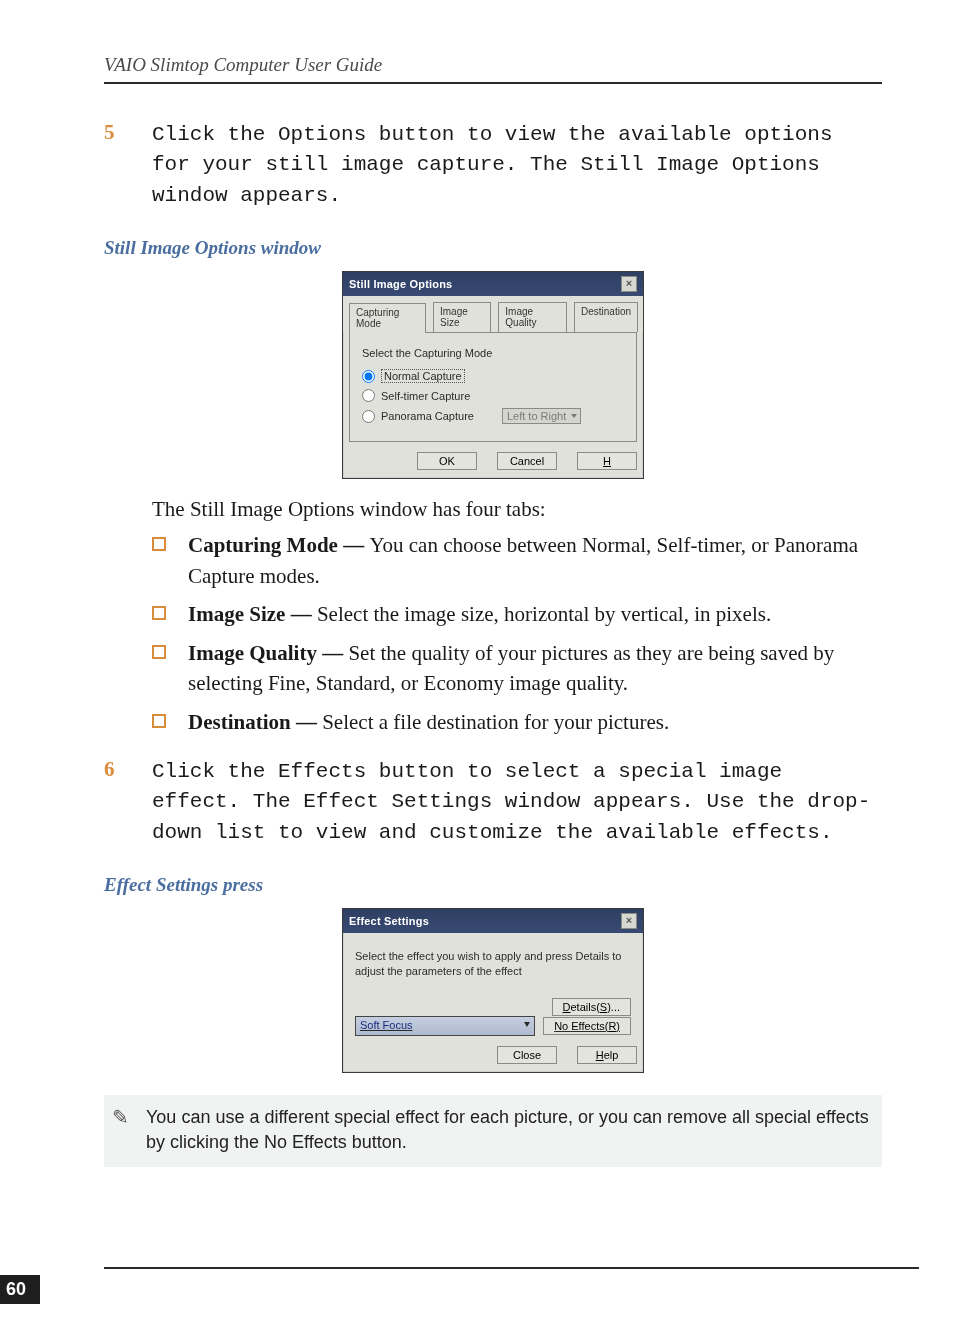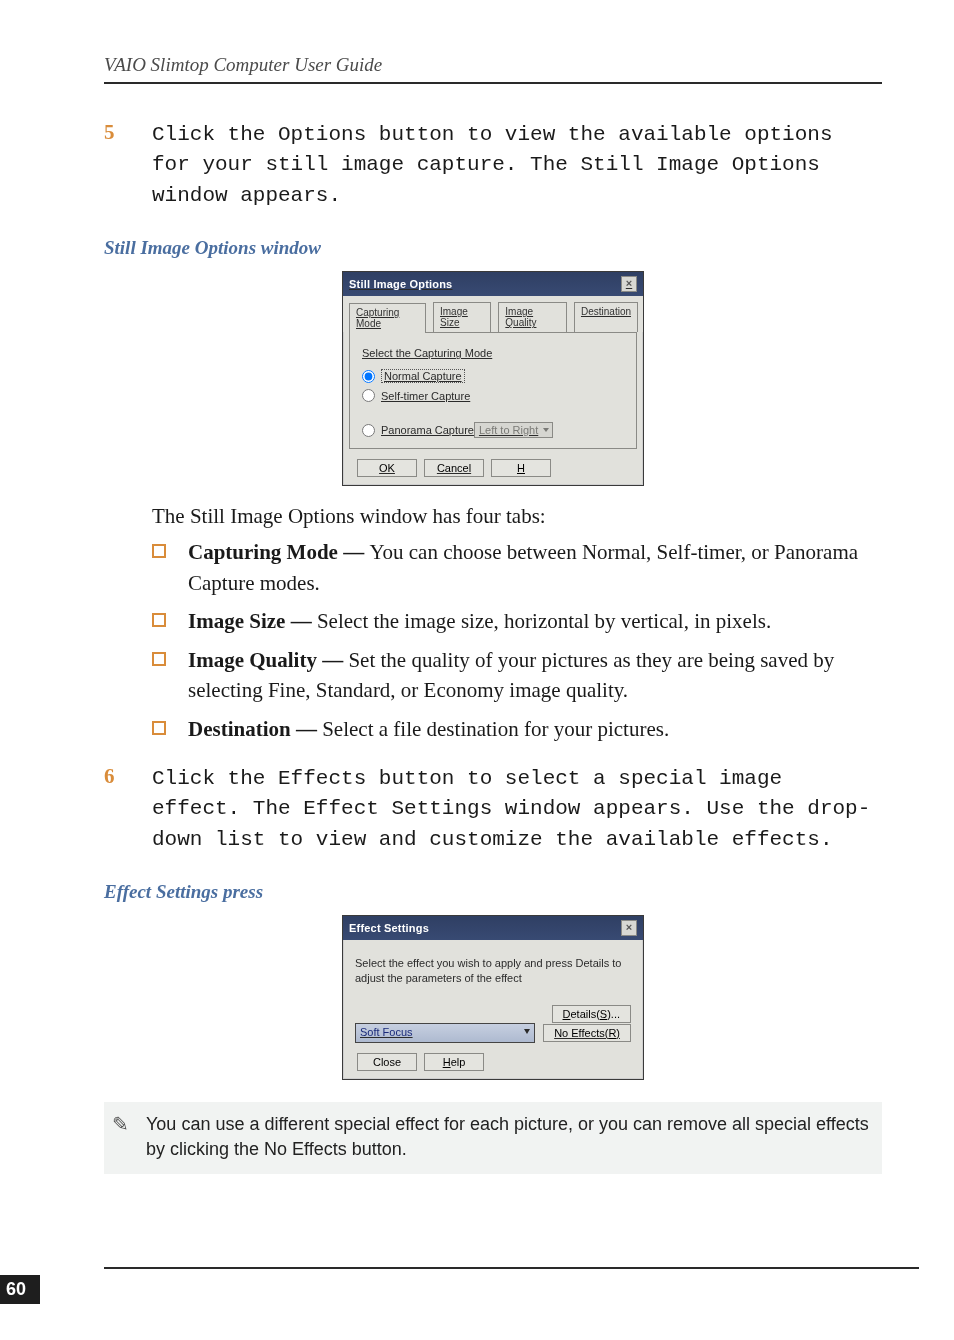--- a/index.html
+++ b/index.html
@@ -78,21 +78,21 @@
     font-family: Tahoma, Arial, sans-serif;
     font-size: 11px;
     color: #2b2b2b;
     background: var(--win-body-bg);
     border: 1px solid #3a3a3a;
     box-shadow: 0 0 0 1px #cfcfcf inset;
     width: 300px;
     position: relative;
   }
   .dlg.small { width: 300px; }
-  .dlg.tall { width: 300px; text-decoration: underline; }
+  .dlg.tall { width: 300px; }
   .dlg-title-row {
     display:flex;
     align-items:center;
     background: linear-gradient(#2f3f63,#384a73);
     color: #fff;
     font-weight: bold;
     padding: 4px 6px;
   }
   .dlg-title-text { flex:1; font-size:11px; letter-spacing:.2px;}
   .dlg-close {
@@ -129,33 +129,33 @@
     box-sizing: border-box;
   }
   .tab-label { font-size:11px; margin-bottom:10px; display:block;}
   .radio-row { display:flex; align-items:center; gap:6px; margin:6px 0 6px 0;}
   .radio-row input { margin:0; }
   .radio-row label { font-size:11px; }
   .radio-focus {
     border:1px dotted #555;
     padding:0 2px;
   }
-  .pan-row { display:flex; align-items:center; margin-top:20px;}
+  .pan-row { display:flex; align-items:center; gap:28px; margin-top:6px;}
   .fake-select {
     font-size:11px; background:#d6d6d1;
     border:1px solid #8a8a86; padding:1px 14px 1px 4px;
     color:#7a7a76; position:relative;
     cursor:pointer;
   }
   .fake-select::after{
     content:""; position:absolute; right:3px; top:5px;
     border-left:3px solid transparent;border-right:3px solid transparent;border-top:4px solid #7a7a76;
   }
   .dlg-btn-row{
-    display:flex;justify-content:flex-start;gap:7px;
+    display:flex;justify-content:flex-end;gap:20px;
     padding:4px 6px 8px 6px;
     margin-left:8px;
   }
   .win-btn{
     font-size:11px;min-width:60px;padding:2px 10px;
     background:#e4e4df;border:1px solid #8a8a86;
     cursor:pointer;
   }
   .win-btn .ul{ text-decoration:underline; }
 

